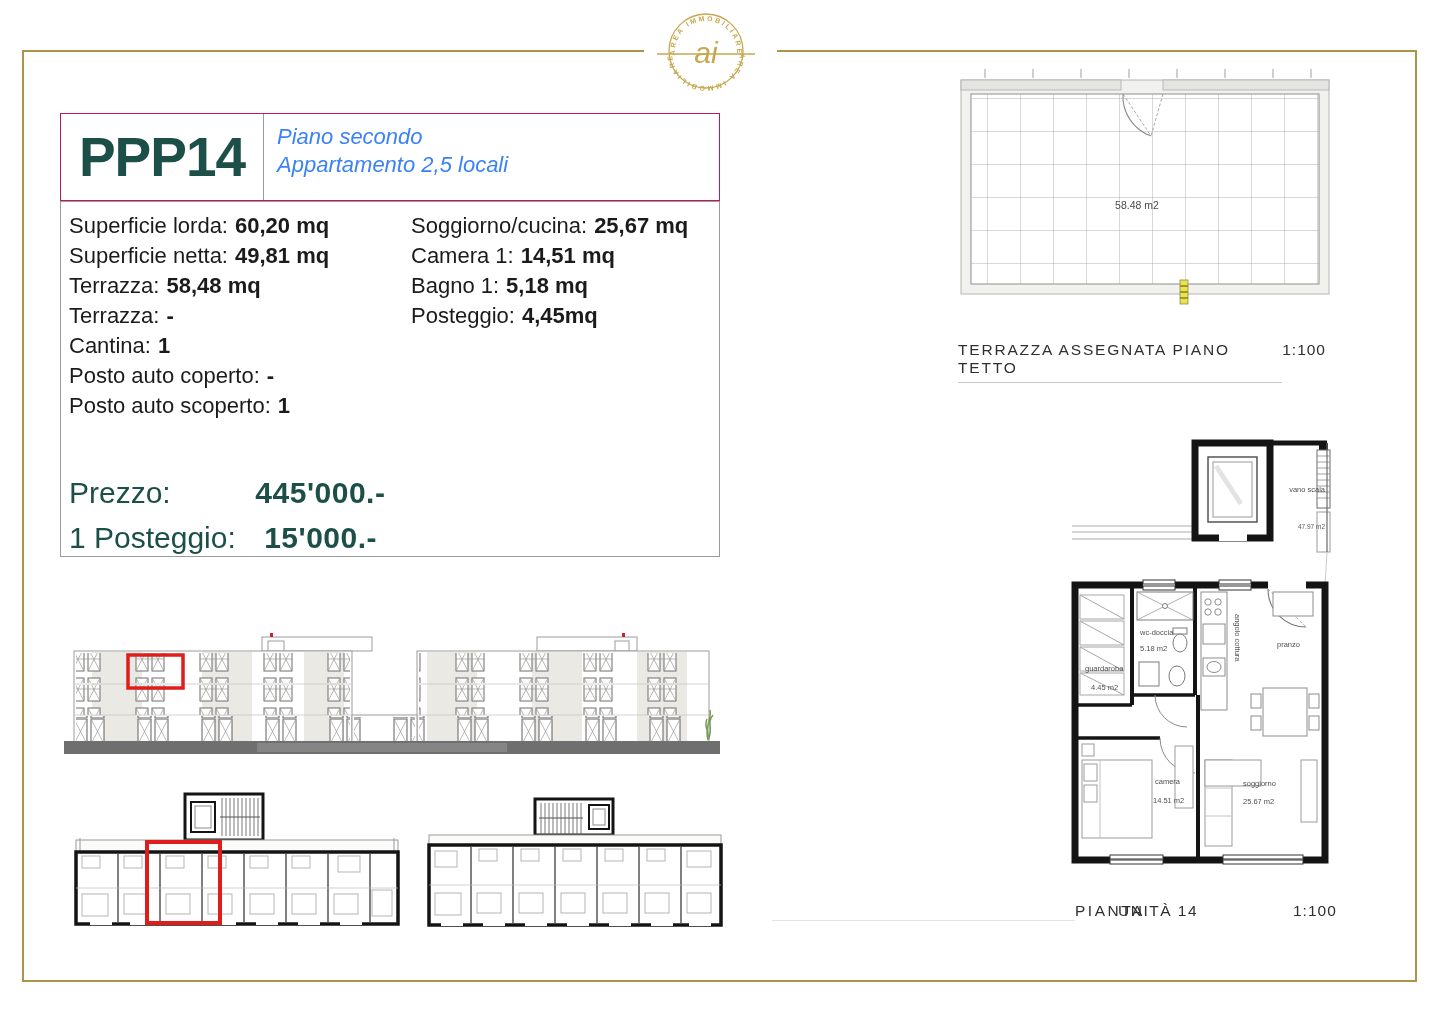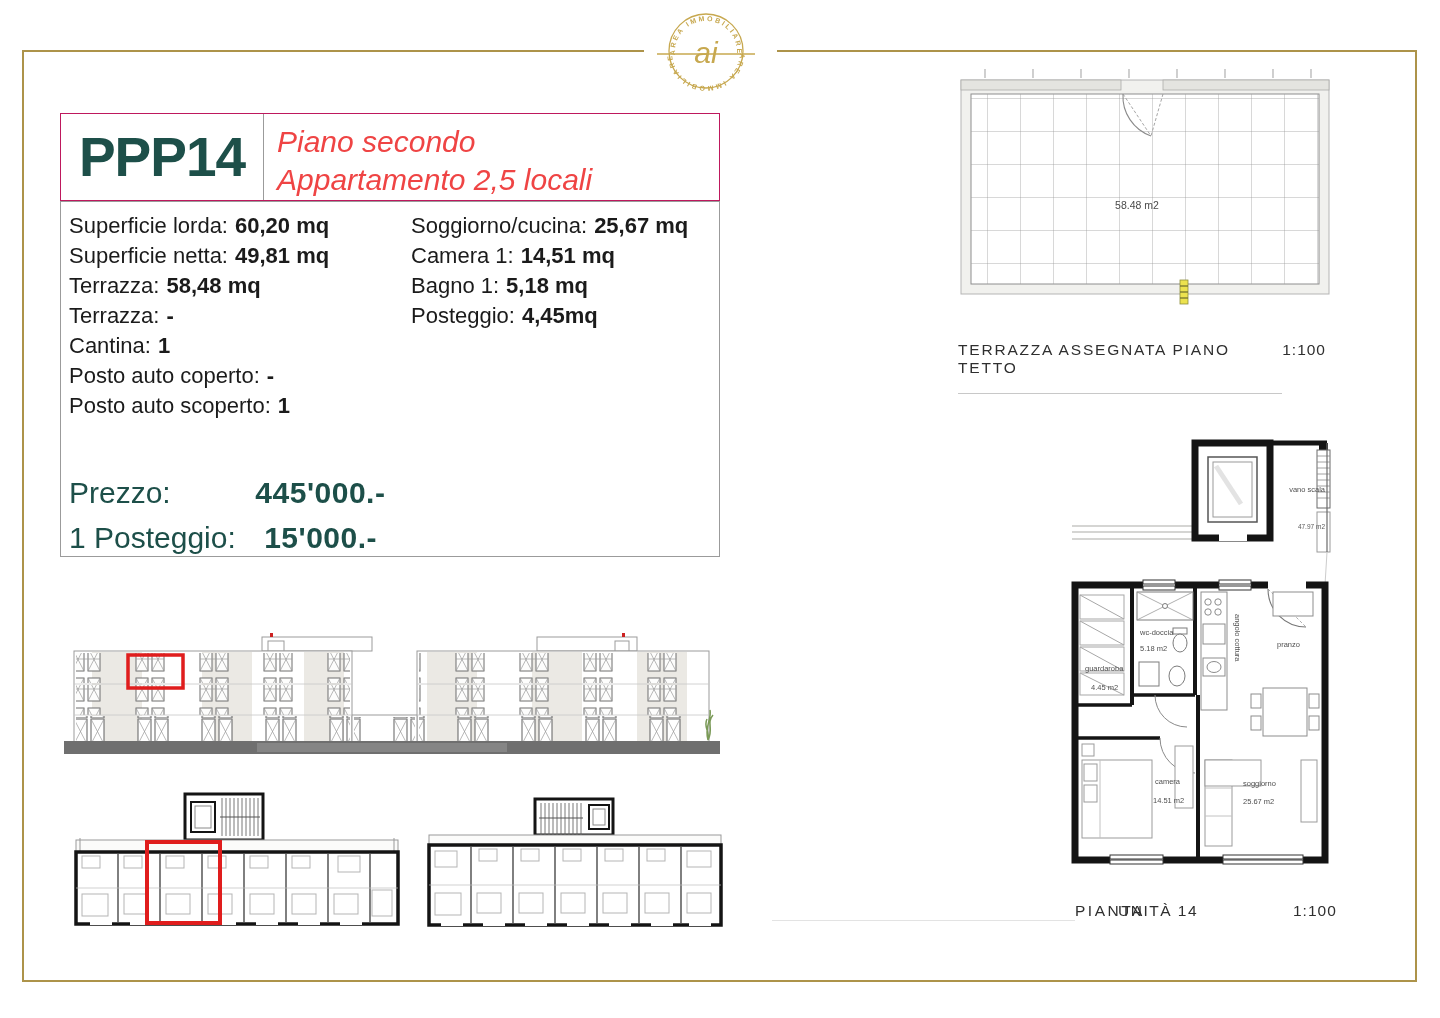--- a/index.html
+++ b/index.html
@@ -15,42 +15,42 @@
   .frame-top-r{left:777px;top:50px;width:640px;height:2px;}
 
   .logo{position:absolute;left:650px;top:0px;width:112px;height:104px;}
 
   
   .hdr-box{position:absolute;left:60px;top:113px;width:660px;height:88px;
            border:1px solid #be185d;display:flex;box-sizing:border-box;background:#fff;}
   .hdr-code-cell{width:202px;display:flex;align-items:center;justify-content:center;
                  border-right:1px solid #9b9b9b;}
   .hdr-code{font-size:55px;font-weight:800;letter-spacing:-1px;color:#1d4f49;line-height:1;}
-  .hdr-text{padding:9px 0 0 13px;font-style:italic;font-size:30px;line-height:1.28;color:#ef4444;font-weight:500;}
+  .hdr-text{padding:9px 0 0 13px;font-style:italic;font-size:22px;line-height:1.28;color:#3b82f6;font-weight:500;}
 
   
   .spec-box{position:absolute;left:60px;top:201px;width:660px;height:356px;
             border:1px solid #9b9b9b;box-sizing:border-box;background:#fff;}
   .spec-cols{position:absolute;left:8px;top:9px;right:8px;display:flex;}
   .spec-col{display:flex;flex-direction:column;}
   .spec-col.left{width:342px;}
   .spec-col.right{flex:1;}
   .spec-row{font-size:22px;line-height:30px;white-space:nowrap;}
   .spec-row .lab{font-weight:400;}
   .spec-row .val{font-weight:700;margin-left:7px;}
   .price-block{position:absolute;left:8px;top:268px;color:#1d4f49;font-size:30px;line-height:45px;}
   .price-row .plab{font-weight:400;display:inline-block;}
   .price-row .plab.first{width:158px;}
   .price-row .pval{font-weight:800;margin-left:20px;letter-spacing:.5px;}
 
   
   .terr-caption{position:absolute;left:958px;top:341px;width:368px;display:flex;
                 justify-content:space-between;align-items:flex-start;}
   .terr-caption .cap{font-size:15.5px;letter-spacing:1.8px;color:#2f2f2f;
-                     padding-bottom:16px;border-bottom:1px solid #c8c8c8;}
+                     padding-bottom:5px;border-bottom:1px solid #c8c8c8;}
   .terr-caption .scale{font-size:15.5px;letter-spacing:1px;color:#2f2f2f;}
 
   .pianta-line{position:absolute;left:772px;top:920px;width:303px;height:1px;background:#e3e3e3;}
   .pianta-cap{position:absolute;top:902px;font-size:15.5px;letter-spacing:2.5px;color:#2f2f2f;}
   .cap-pianta{left:1068px;margin-left:7px;}
   .cap-unita{left:1118px;letter-spacing:1.5px;}
   .cap-scale2{left:1293px;letter-spacing:1px;}
 
   svg text{font-family:"Liberation Sans",sans-serif;}
   .abs{position:absolute;}

